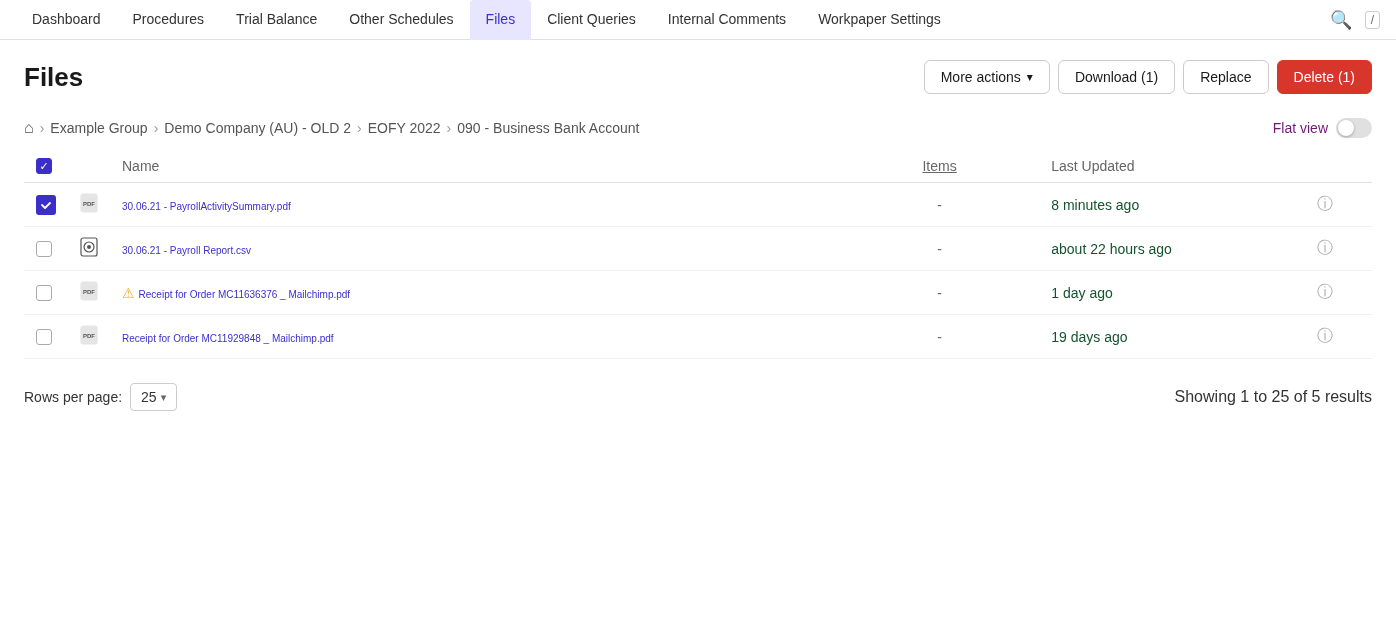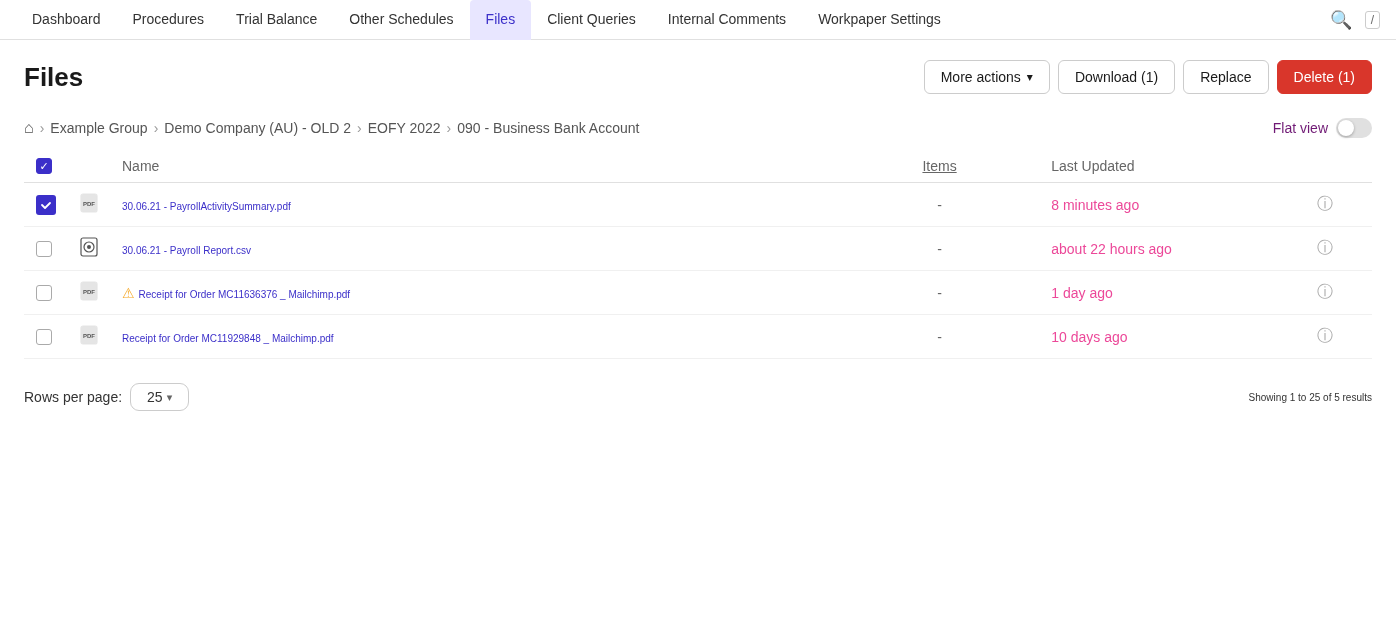--- a/index.html
+++ b/index.html
@@ -67,21 +67,21 @@
     thead tr { border-bottom: 1px solid #e0e0e0; }
     tbody tr { border-bottom: 1px solid #f0f0f0; }
     th { text-align: left; padding: 8px 12px; color: #666; font-weight: 500; font-size: 14px; }
     td { padding: 10px 12px; font-size: 14px; vertical-align: middle; }
     .th-name { width: 55%; }
     .th-items { width: 15%; text-align: center; text-decoration: underline; }
     .th-updated { width: 20%; }
     .th-info { width: 5%; }
 
     .td-items { text-align: center; color: #666; }
-    .td-updated { color: #ec4899; }
+    .td-updated { color: #14532d; }
 
     .checkbox-cell { width: 40px; }
     .icon-cell { width: 36px; }
 
     .checkbox {
       width: 16px; height: 16px; border: 1.5px solid #aaa; border-radius: 3px;
       display: flex; align-items: center; justify-content: center; cursor: pointer;
     }
     .checkbox.checked { background: #3b2fc9; border-color: #3b2fc9; }
     .checkbox.checked::after { content: '✓'; color: #fff; font-size: 11px; }
@@ -93,24 +93,24 @@
     .warning-icon { color: #f5a623; margin-right: 4px; }
 
     
     .pagination-bar {
       display: flex; align-items: center; justify-content: space-between;
       padding: 16px 24px; margin-top: 8px;
     }
     .rows-per-page { display: flex; align-items: center; gap: 8px; color: #333; font-size: 14px; }
     .select-wrap {
       display: flex; align-items: center; gap: 4px;
-      border: 1px solid #ccc; border-radius: 9px; padding: 5px 16px;
+      border: 1px solid #ccc; border-radius: 4px; padding: 5px 10px;
       cursor: pointer; background: #fff; font-size: 14px;
     }
-    .pagination-info { color: #333; font-size: 10px; }
+    .pagination-info { color: #333; font-size: 16px; }
 
     .select-icon { font-size: 11px; color: #666; }
 
     
     .row-icon-blue {
       width: 20px; height: 20px; background: #3b2fc9; border-radius: 3px;
       display: flex; align-items: center; justify-content: center;
     }
   </style>
 </head>
@@ -232,21 +232,21 @@
         <tr>
           <td class="checkbox-cell">
             <div class="checkbox"></div>
           </td>
           <td class="icon-cell"><span><svg width="18" height="20" viewBox="0 0 18 20" fill="none" xmlns="http://www.w3.org/2000/svg">
                 <rect x="1" y="1" width="16" height="18" rx="2" fill="#555" opacity="0.15" stroke="#555" stroke-width="1.2"></rect>
                 <text x="9" y="13" text-anchor="middle" font-size="6" fill="#555" font-family="sans-serif" font-weight="bold">PDF</text>
               </svg></span></td>
           <td><a href="#" class="file-link">Receipt for Order MC11929848 _ Mailchimp.pdf</a></td>
           <td class="td-items">-</td>
-          <td class="td-updated">10 days ago</td>
+          <td class="td-updated">19 days ago</td>
           <td><span class="info-icon">ⓘ</span></td>
         </tr>
       </tbody>
   </table>
 </div>
 
 <div class="pagination-bar">
   <div class="rows-per-page">
     <span>Rows per page:</span>
     <div class="select-wrap">

